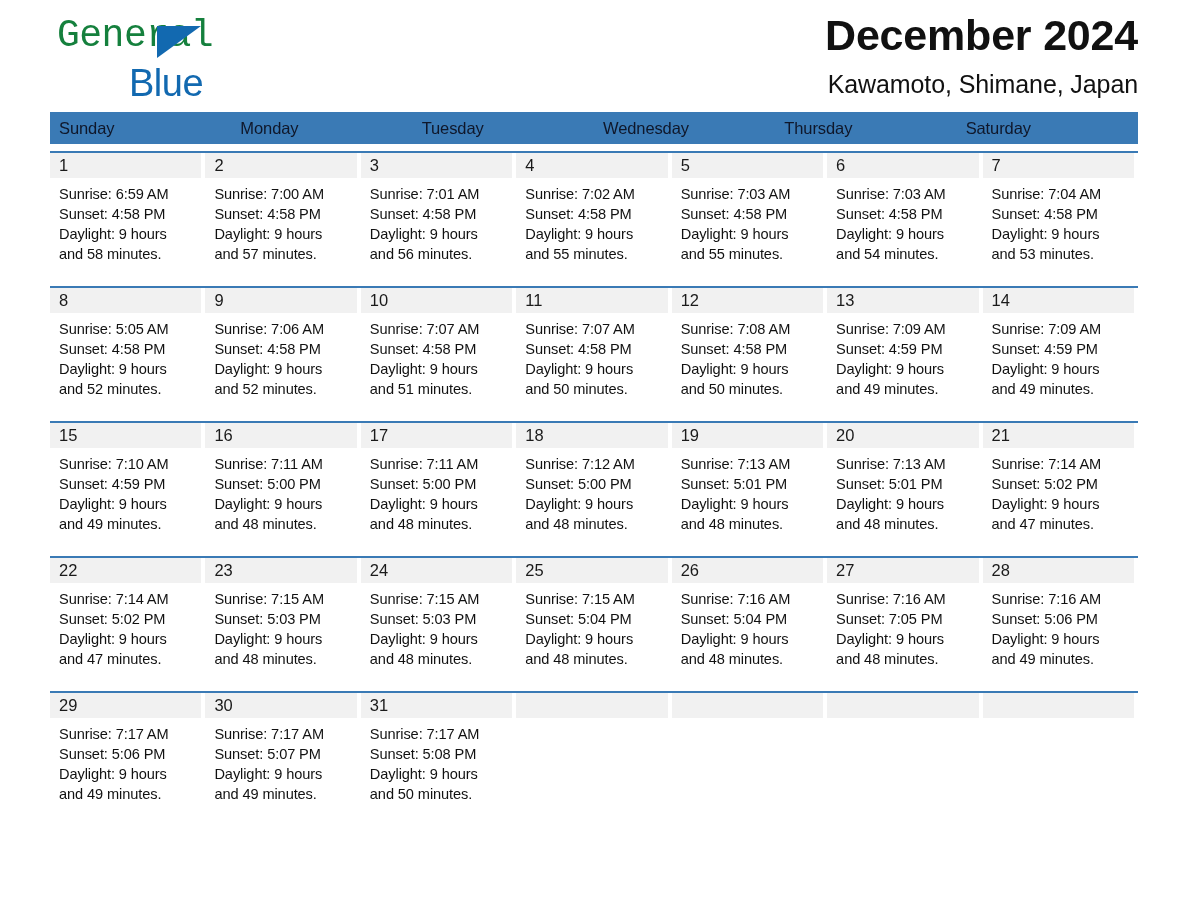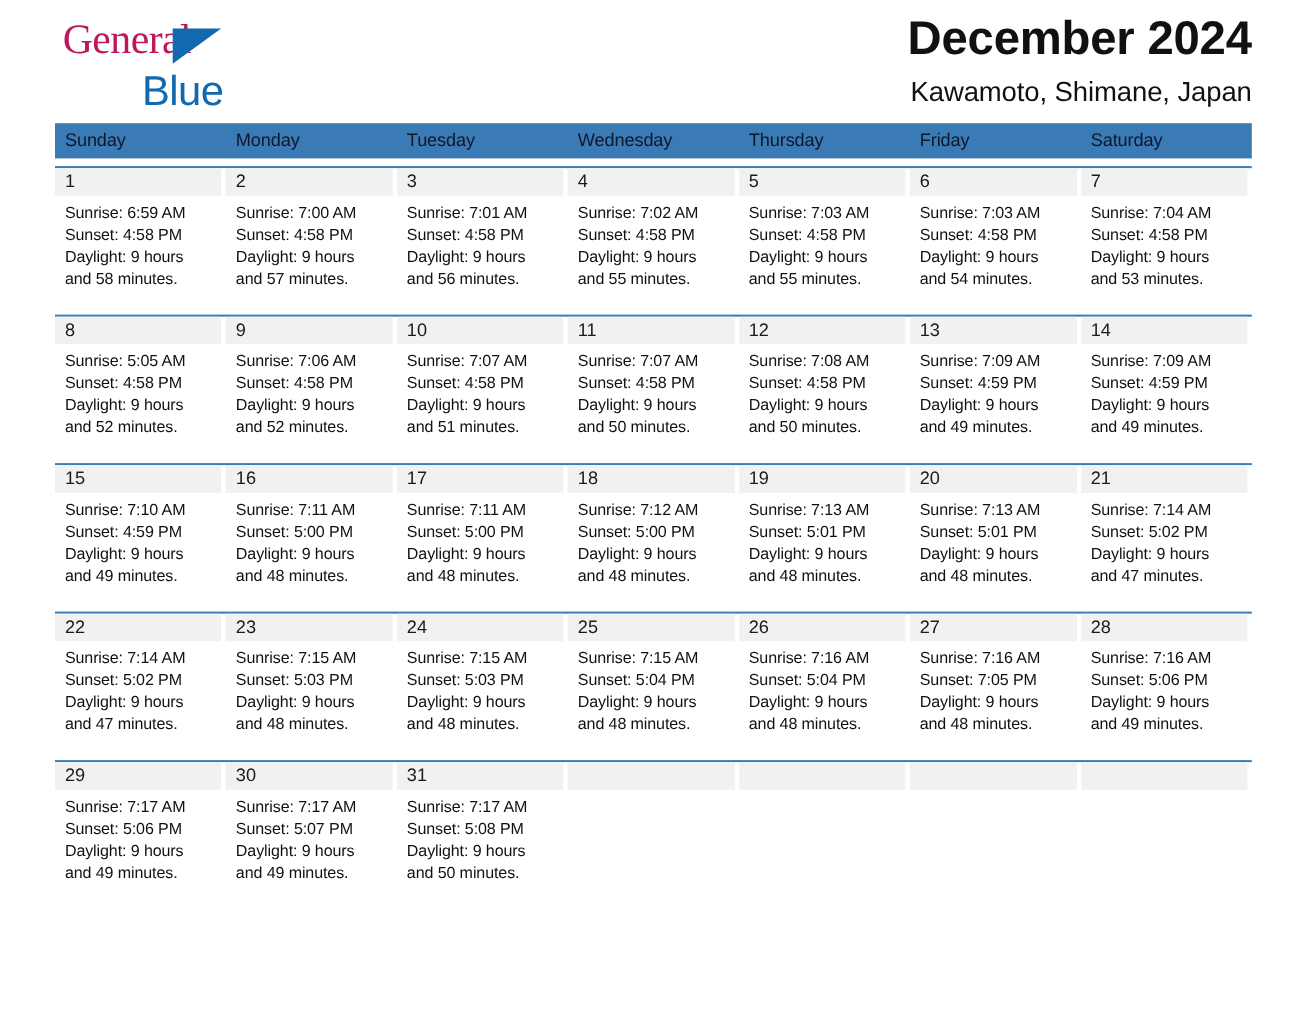--- a/index.html
+++ b/index.html
@@ -33,22 +33,22 @@
     top: 14px;
     width: 300px;
     height: 90px;
   }
   .logo-general {
     position: absolute;
     left: 0;
     top: 0;
     font-size: 38px;
     letter-spacing: -0.5px;
-    color: #be185d;
-    font-family: Liberation Serif, serif;
+    color: #15803d;
+    font-family: Liberation Mono, monospace;
   }
   .logo-tri {
     position: absolute;
     left: 100px;
     top: 12px;
     width: 0;
     height: 0;
     border-left: 44px solid #1269b0;
     border-bottom: 32px solid transparent;
   }
@@ -164,21 +164,20 @@
     </div>
   </div>
 
   <div class="calendar">
     <div class="weekdays">
       <div class="weekday">Sunday</div>
       <div class="weekday">Monday</div>
       <div class="weekday">Tuesday</div>
       <div class="weekday">Wednesday</div>
       <div class="weekday">Thursday</div>
-      <div class="weekday">Friday</div>
       <div class="weekday">Saturday</div>
     </div>
 
     <div class="week">
       <div class="daycell">
         <div class="numstrip"><span class="daynum">1</span></div>
         <div class="details">
           <div class="line">Sunrise: 6:59 AM</div>
           <div class="line">Sunset: 4:58 PM</div>
           <div class="line">Daylight: 9 hours</div>

